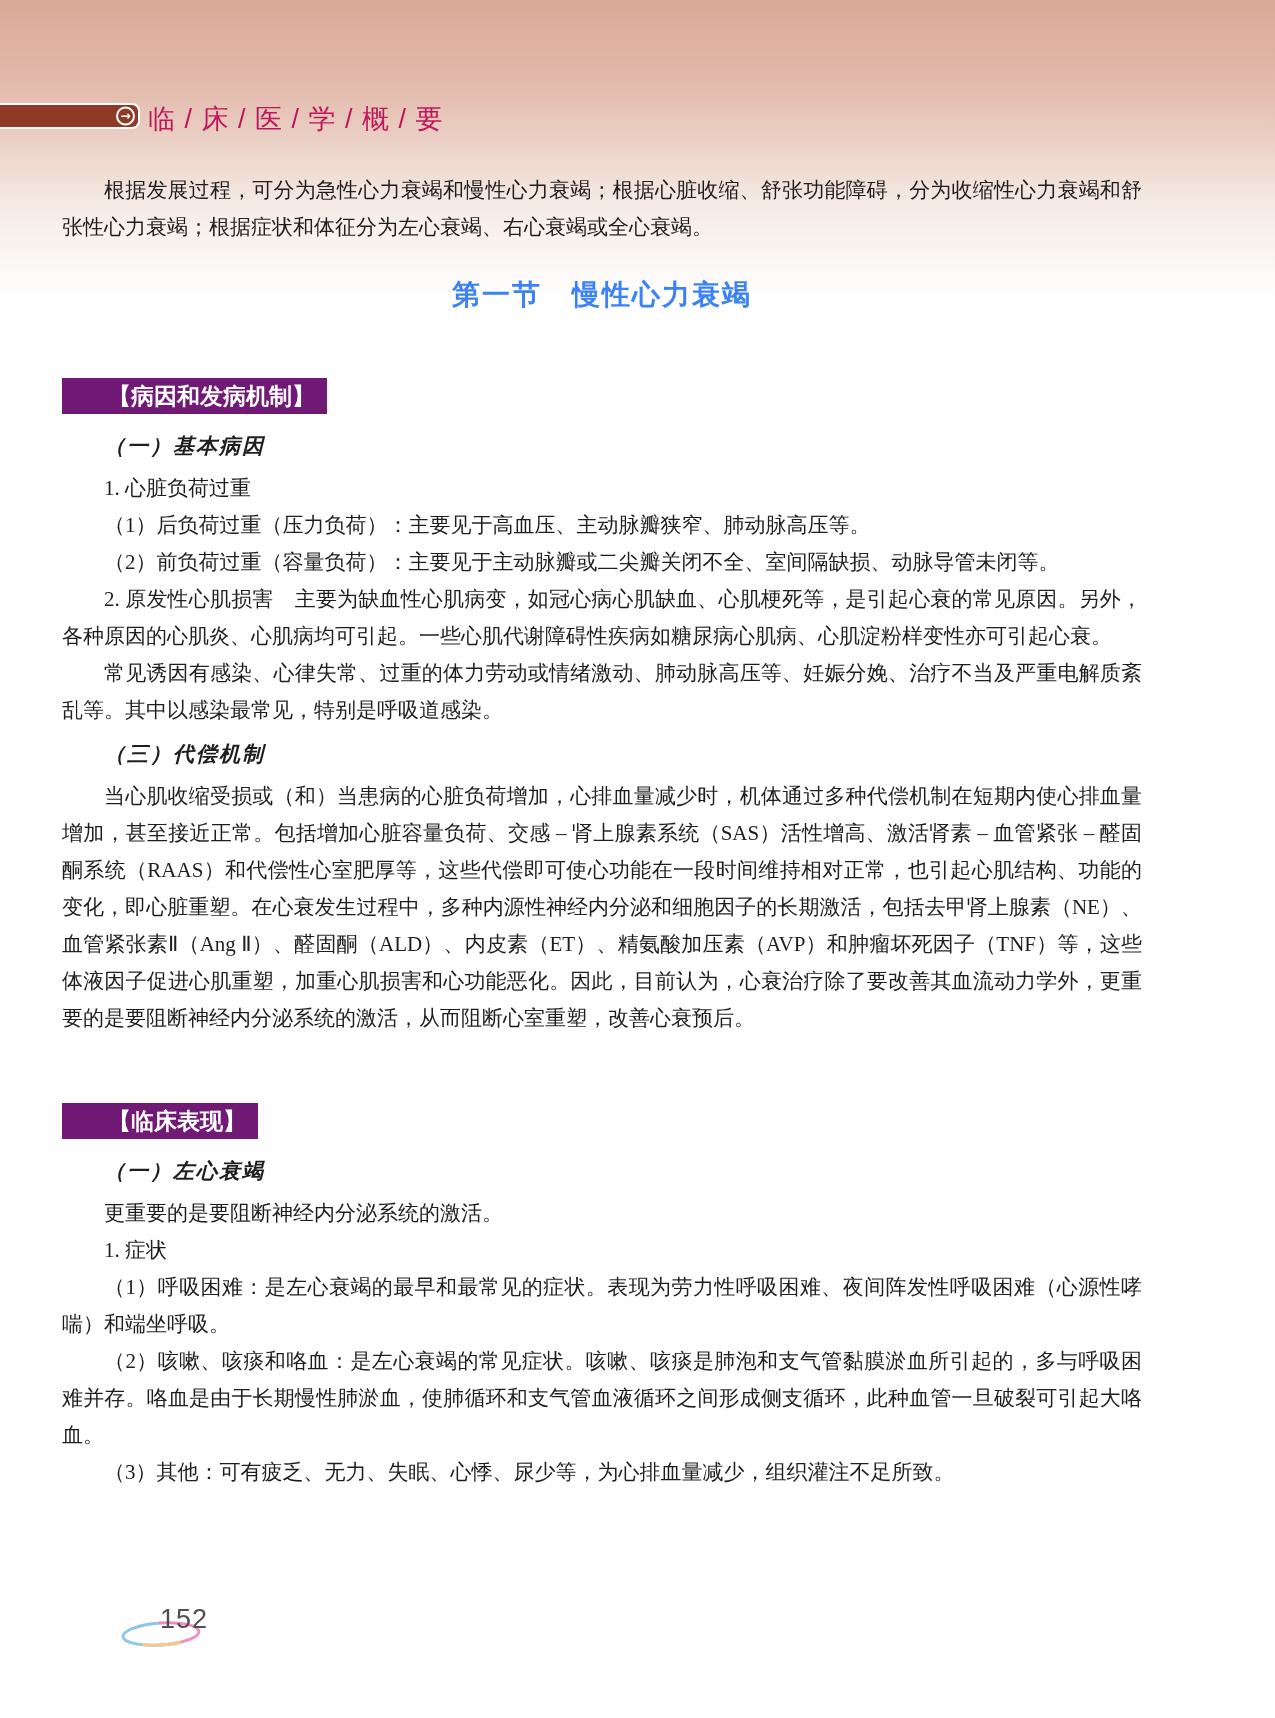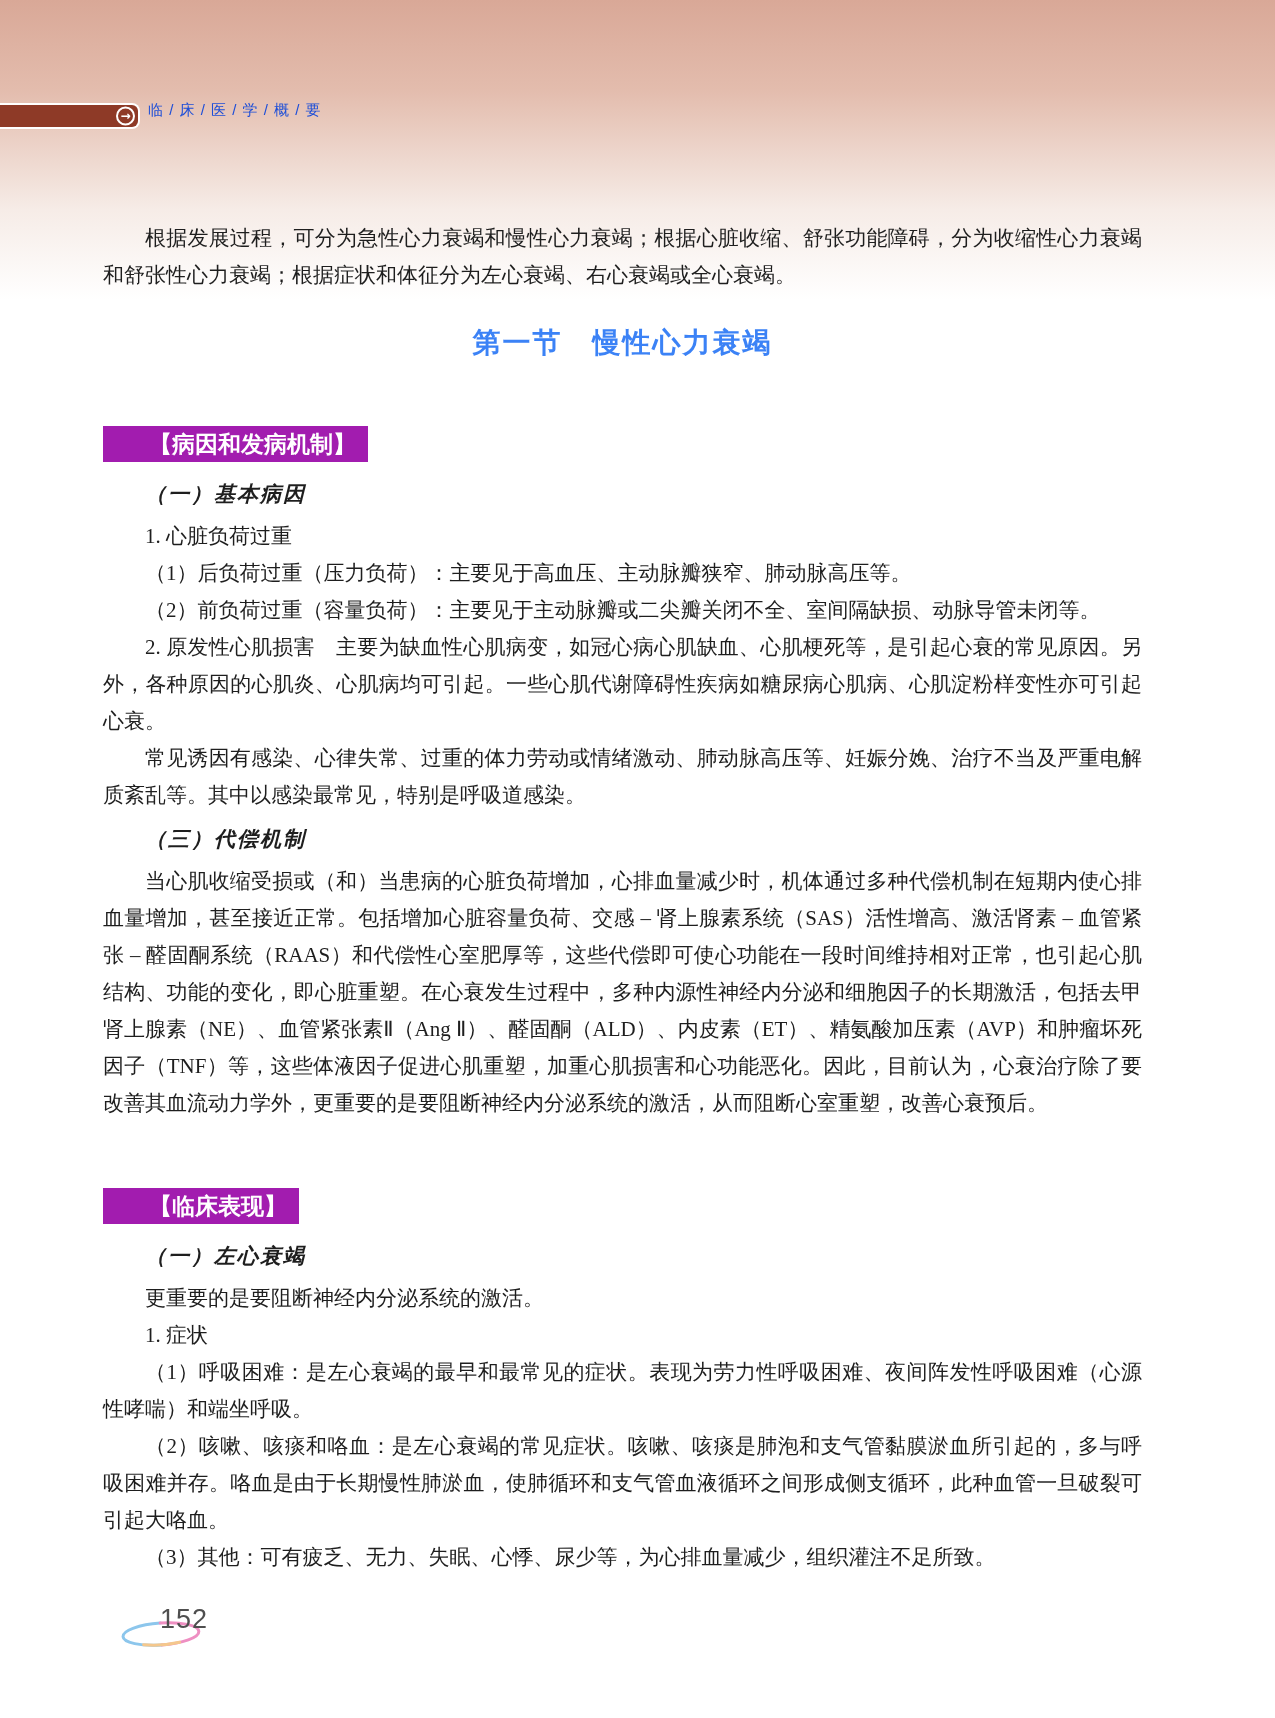--- a/index.html
+++ b/index.html
@@ -46,52 +46,51 @@
     font-size: 12px;
     font-weight: bold;
     line-height: 15px;
     text-align: center;
   }
   .book-title {
     position: absolute;
     top: 101px;
     left: 148px;
     font-family: "Liberation Sans", sans-serif;
-    font-size: 15px;
+    font-size: 27px;
     font-weight: 500;
     letter-spacing: 1px;
-    color: #1d4ed8;
+    color: #be185d;
     white-space: nowrap;
   }
   .content {
     position: relative;
-    padding: 172px 133px 0 103px;
+    padding: 172px 133px 0 62px;
     color: #1e1e1e;
-    margin-top: 48px;
   }
   .body-p {
     font-size: 21px;
     line-height: 37px;
     text-align: justify;
     text-indent: 2em;
   }
   .section-title {
     margin-top: 32px;
     font-family: "Liberation Sans", sans-serif;
     font-size: 28px;
     font-weight: bold;
     letter-spacing: 2px;
     text-align: center;
     color: #3b82f6;
     line-height: 34px;
   }
   .section-header-box {
     display: inline-block;
     margin-top: 66px;
-    background: #a21caf;
+    background: #701a75;
     color: #ffffff;
     font-family: "Liberation Sans", sans-serif;
     font-size: 23px;
     font-weight: bold;
     line-height: 24px;
     padding: 6px 12px 6px 46px;
   }
   .section-body { margin-top: 14px; }
   .sub-heading {
     font-size: 21px;

